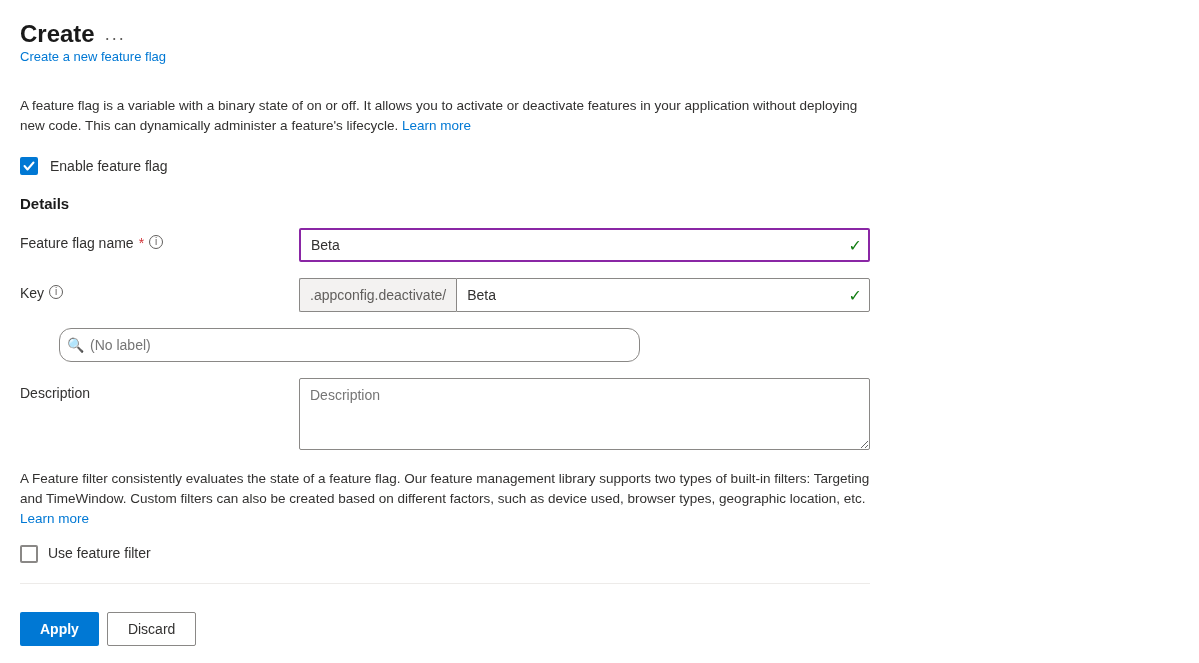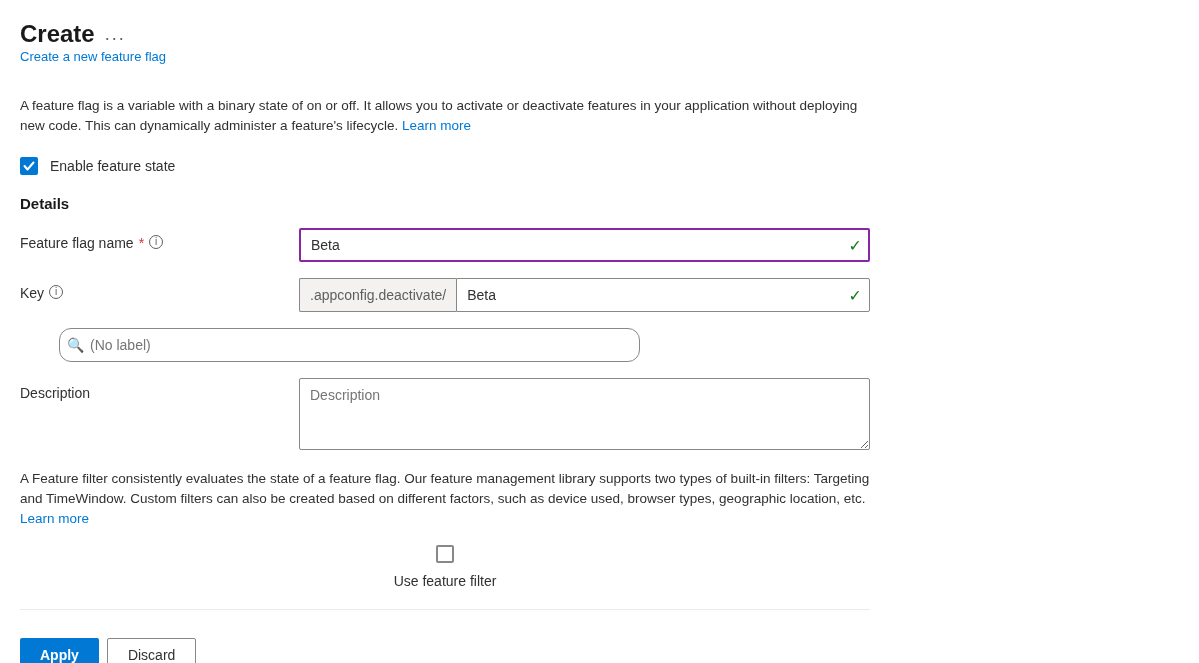--- a/index.html
+++ b/index.html
@@ -235,24 +235,23 @@
       line-height: 1.5;
       margin: 8px 0 16px 0;
       max-width: 860px;
     }
     .filters-description a {
       color: #0078d4;
       text-decoration: none;
     }
     .use-filter-row {
       display: flex;
-      align-items: center;
+      align-items: flex-start;
       gap: 10px;
       margin-bottom: 0;
-      flex-direction: column;
     }
     .use-filter-label {
       font-size: 14px;
       color: #323130;
     }
     .divider {
       border: none;
       border-top: 1px solid #edebe9;
       margin: 20px 0;
     }
@@ -303,21 +302,21 @@
     <a href="#">Learn more</a>
   </p>
 
   
   <div class="enable-row">
     <div class="checkbox-checked">
       <svg viewBox="0 0 12 12" fill="none" xmlns="http://www.w3.org/2000/svg">
         <polyline points="1.5,6 4.5,9.5 10.5,2.5" stroke="white" stroke-width="2" stroke-linecap="round" stroke-linejoin="round"></polyline>
       </svg>
     </div>
-    <label class="enable-label">Enable feature state</label>
+    <label class="enable-label">Enable feature flag</label>
   </div>
 
   
   <div class="section-title">Details</div>
 
   
   <div class="form-group">
     <div class="form-label">
       <span>Feature flag name</span>
       <span class="required-star">*</span>

